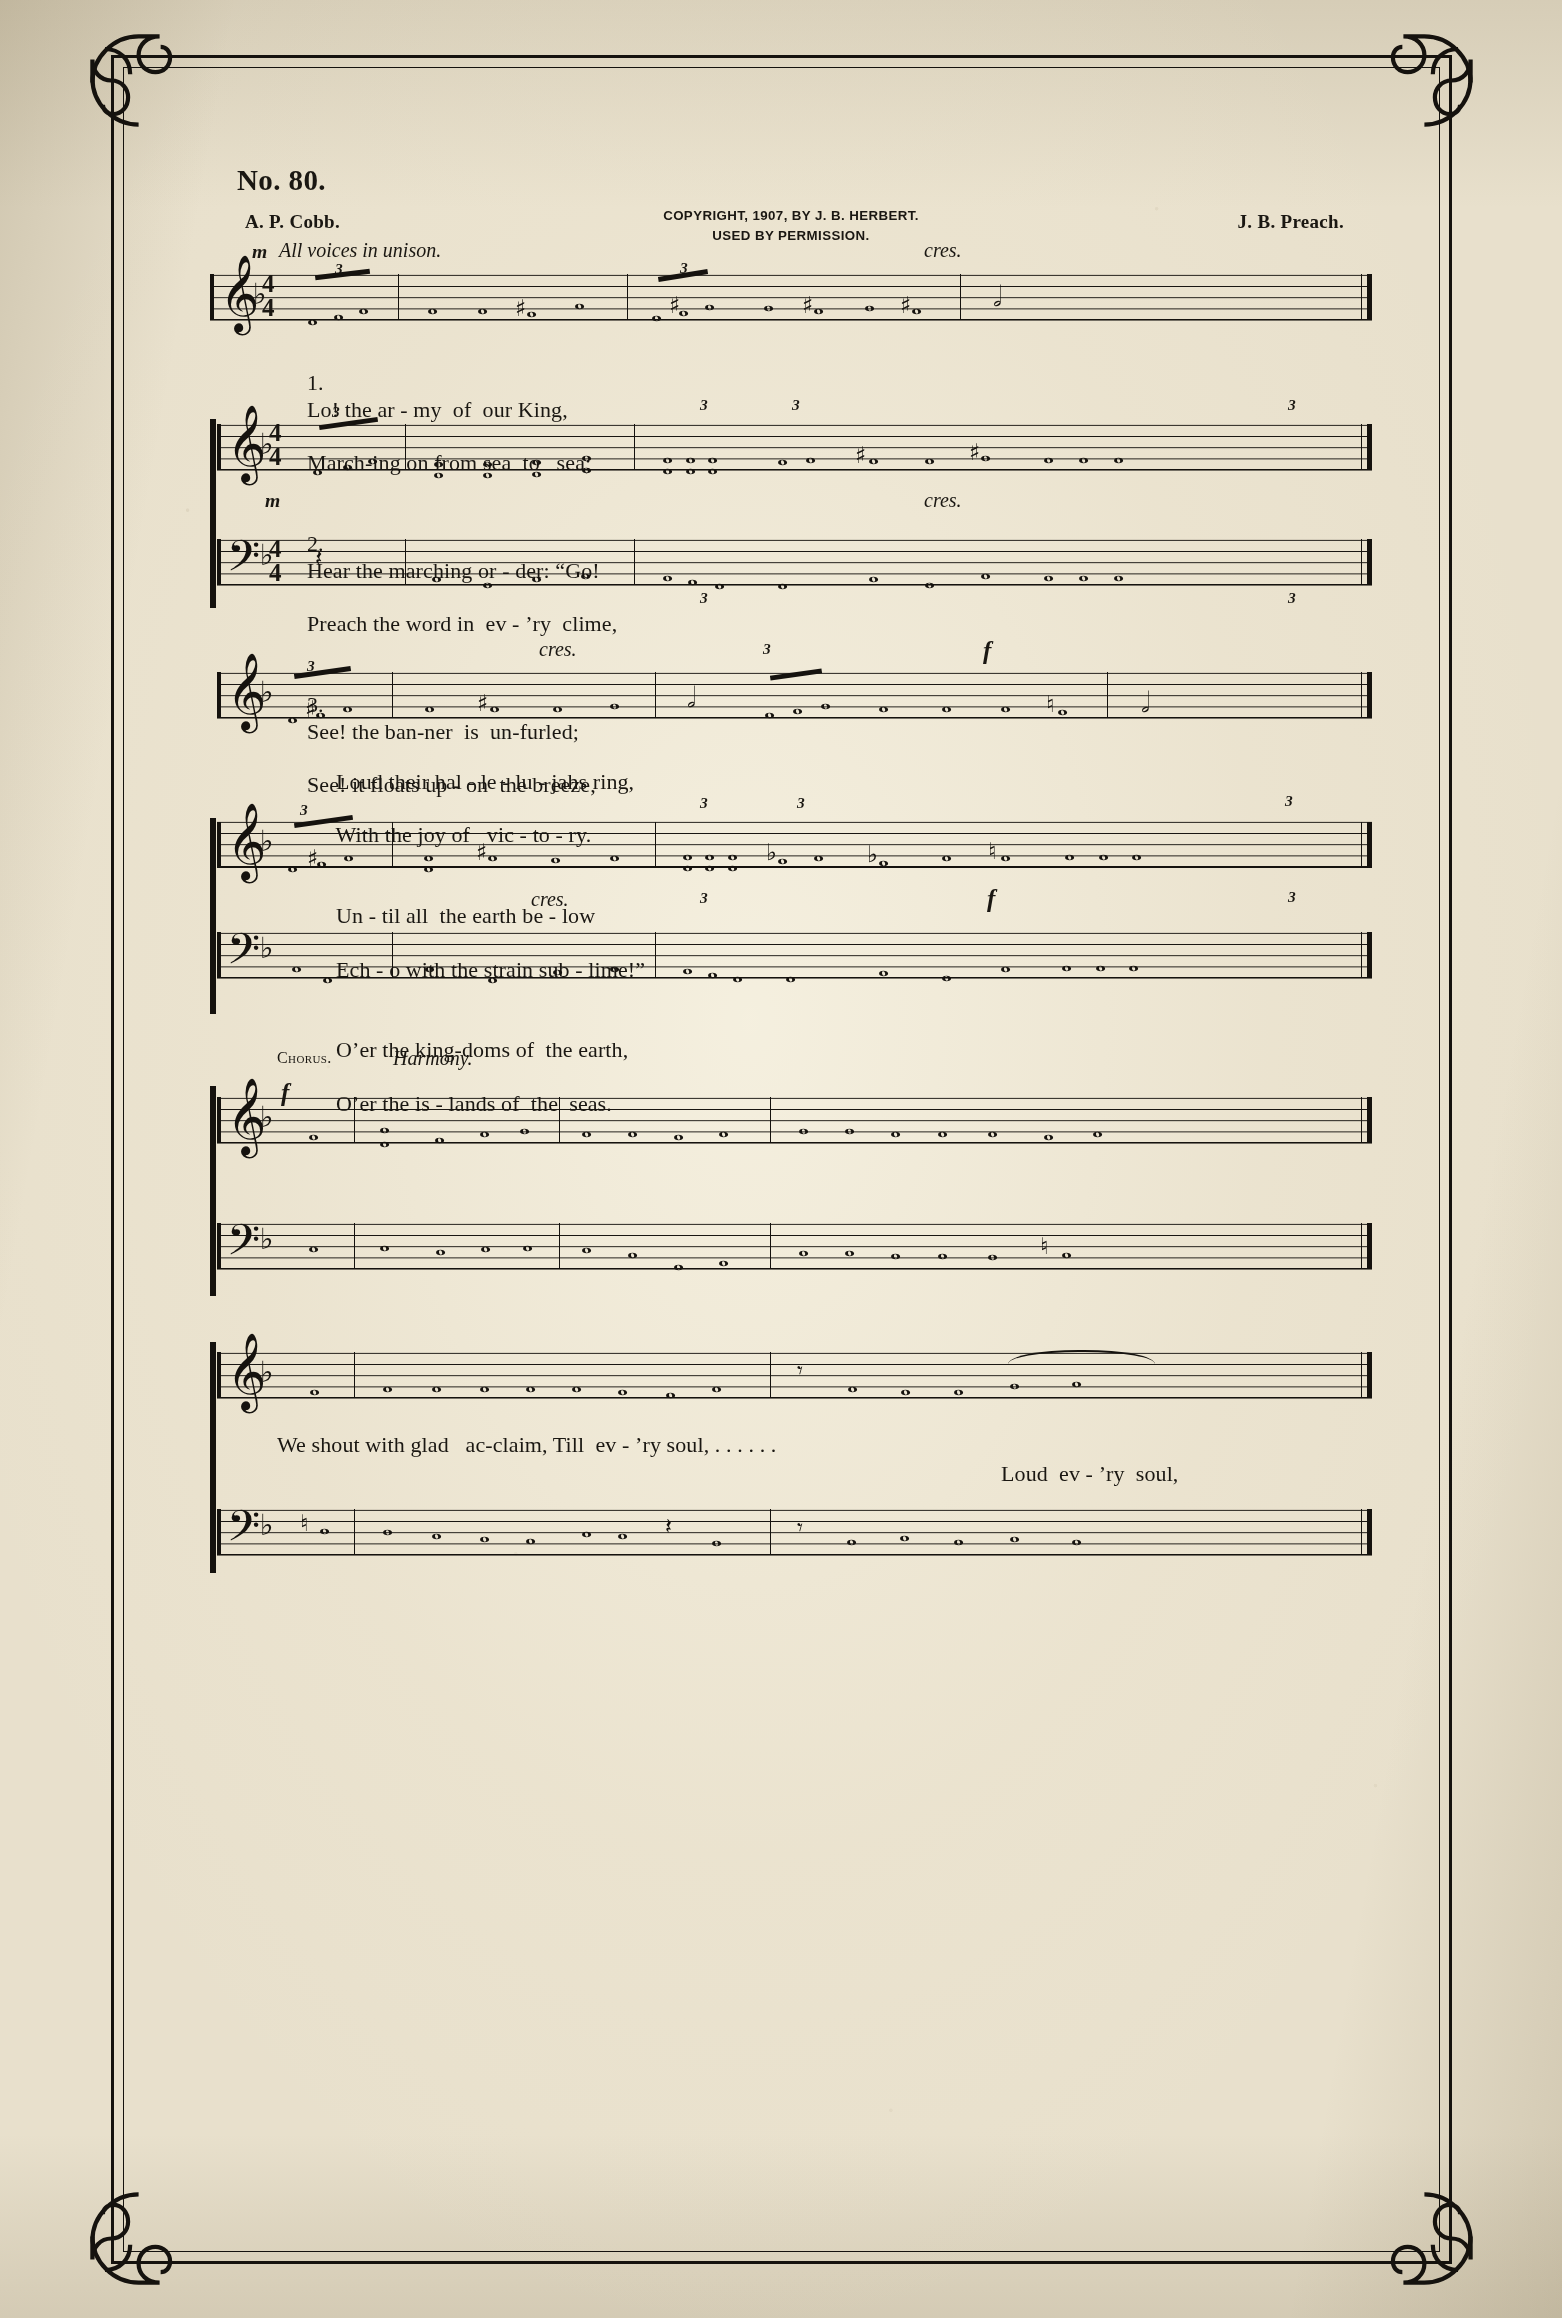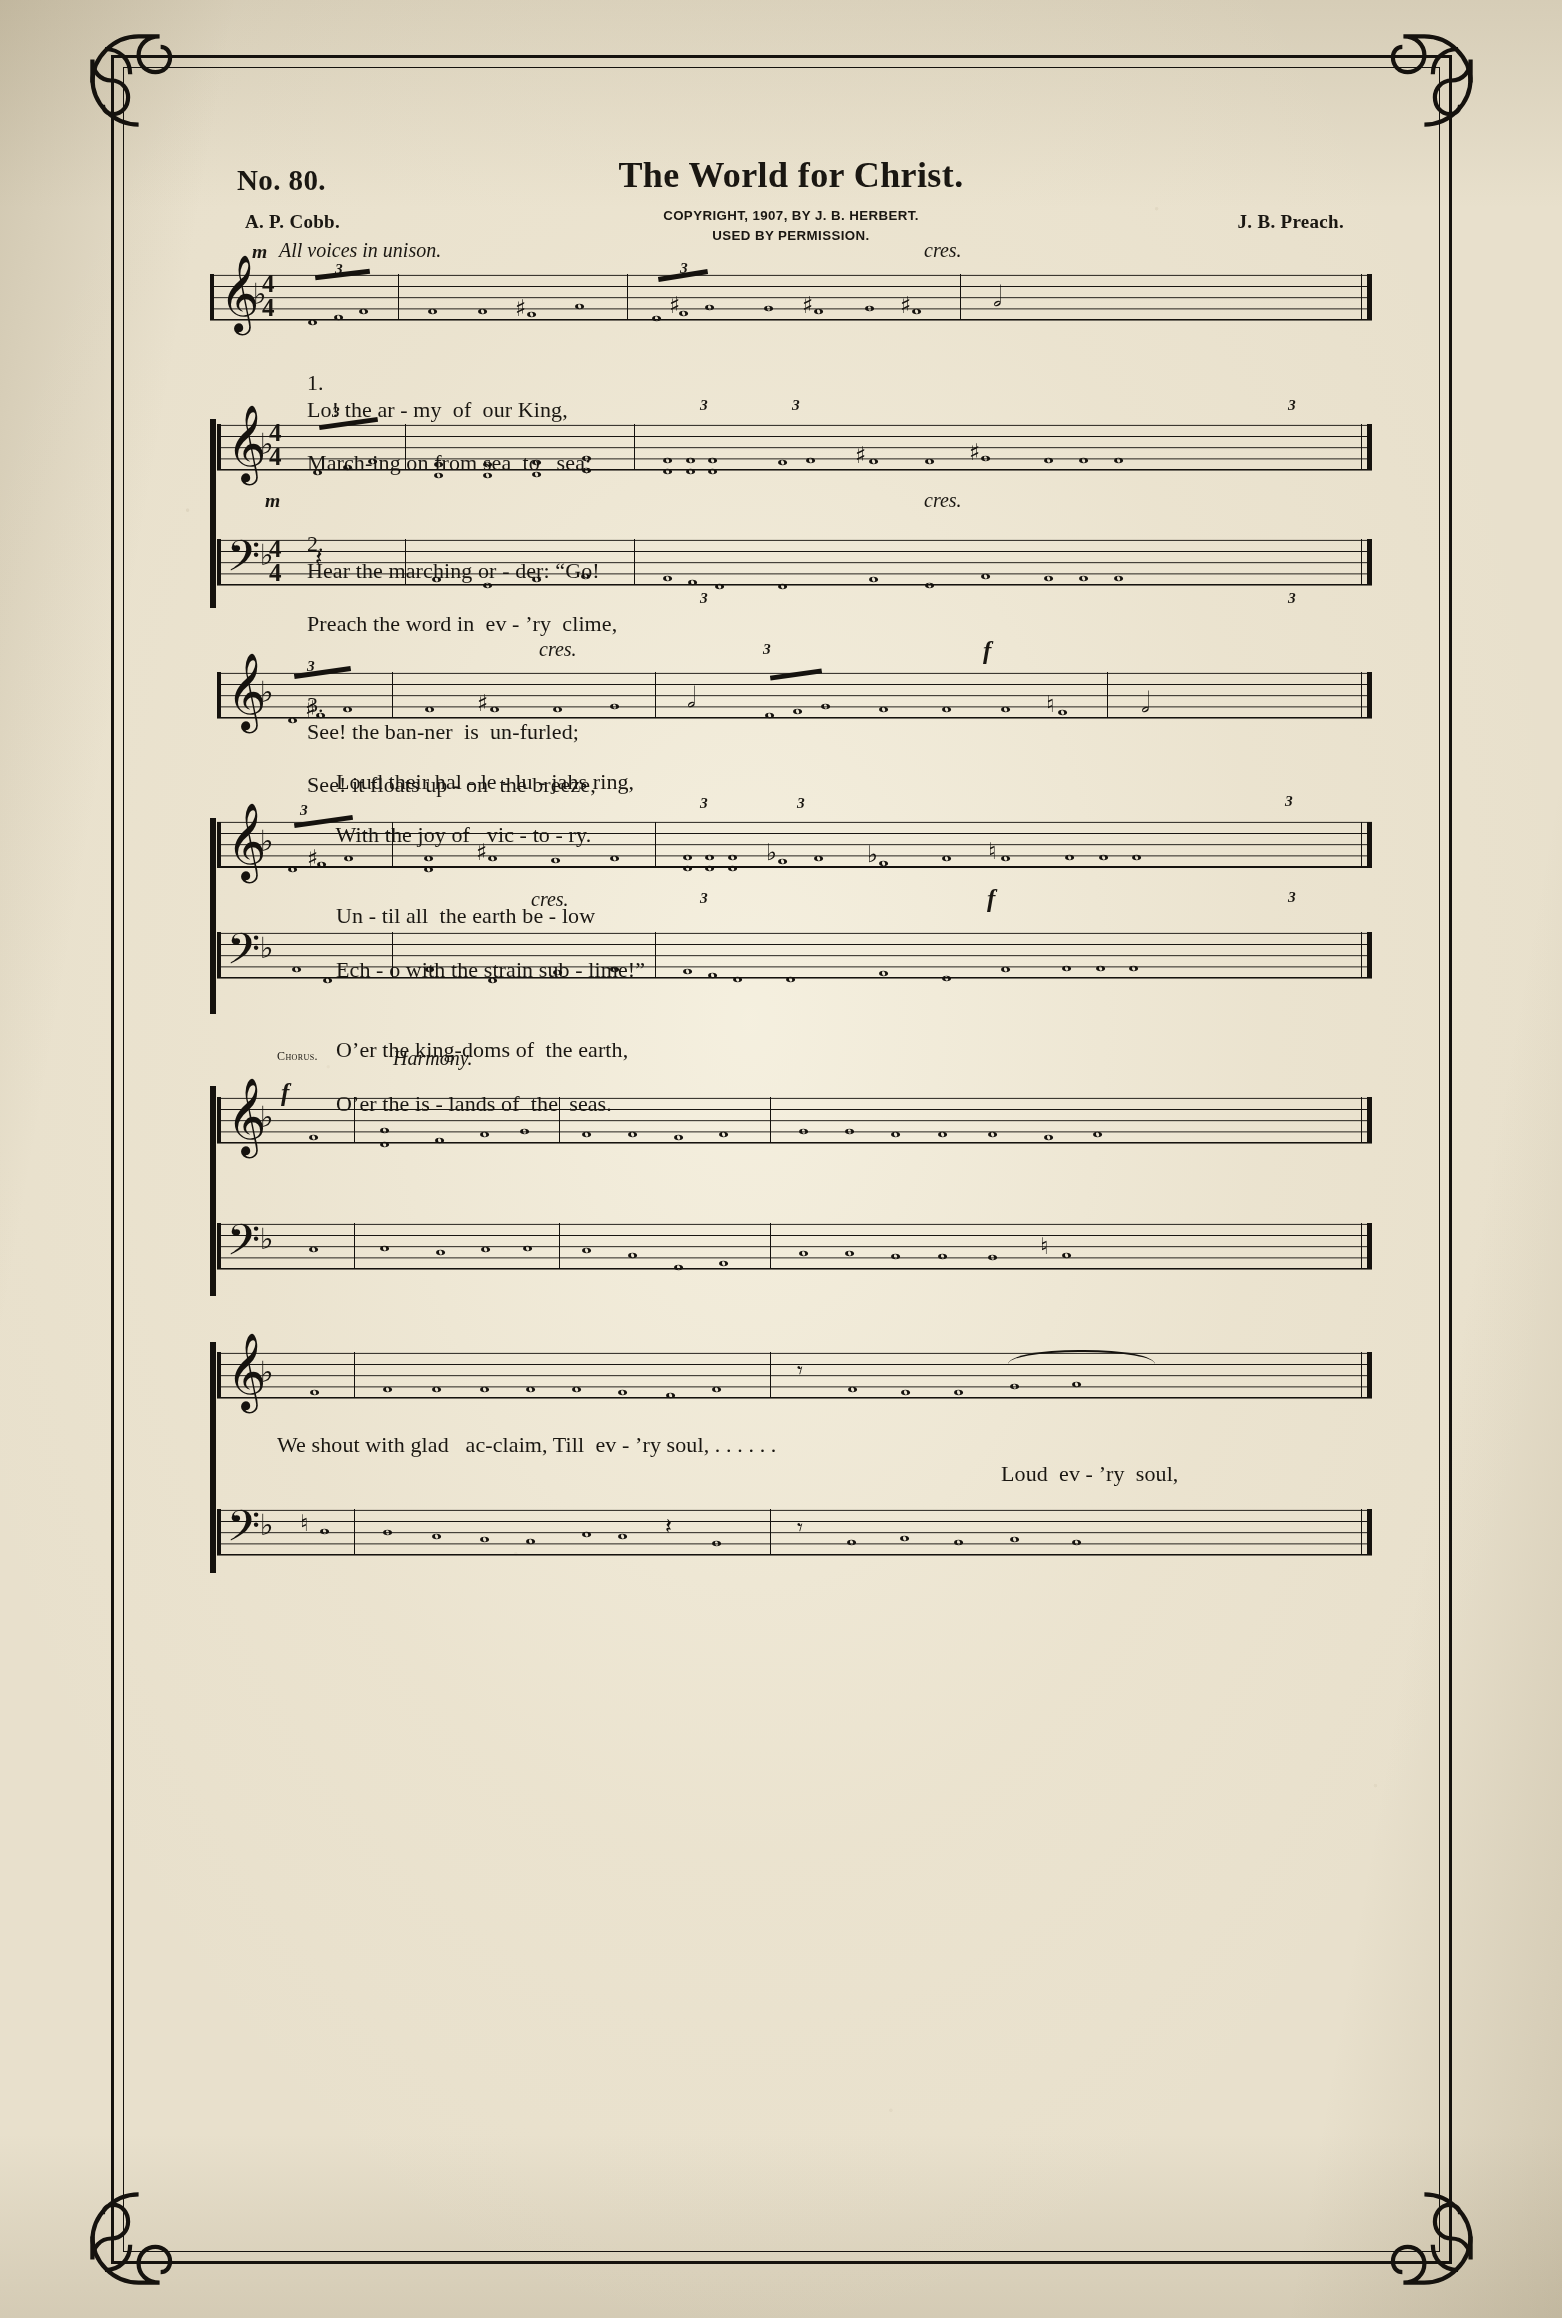--- a/index.html
+++ b/index.html
@@ -223,21 +223,21 @@
   .dirword {
     position: absolute;
     font-family: "Liberation Serif", serif;
     font-style: italic;
     font-size: 20px;
   }
   .smallcaps {
     position: absolute;
     font-family: "Liberation Serif", serif;
     font-variant: small-caps;
-    font-size: 12px;
+    font-size: 16px;
     letter-spacing: 0.4px;
   }
   .lyrics {
     position: relative;
     font-family: "Liberation Serif", serif;
     font-size: 22px;
     letter-spacing: 0.1px;
     line-height: 1.22;
   }
   .lyr-line { position: relative; white-space: pre; }
@@ -285,21 +285,20 @@
       <path d="M8 52 C8 28 28 8 52 8 L72 8 C60 8 52 16 52 26 C52 36 60 42 68 42 C76 42 82 36 82 28 C82 22 78 18 73 18"></path>
       <path d="M52 92 C28 92 8 72 8 48 L8 30 C8 42 16 50 26 50 C36 50 42 58 42 66 C42 75 36 82 28 82 C22 82 18 78 18 73"></path>
       <path d="M20 20 C34 20 44 30 44 44"></path>
     </svg>
   </div>
 
   <div class="content">
 
     <div class="hdr">
       <div class="song-no">No. 80.</div>
-      <div class="title">The World for Christ.</div>
       <div class="copyright">
         <span>COPYRIGHT, 1907, BY J. B. HERBERT.</span><br>
         <span>USED BY PERMISSION.</span>
       </div>
       <div class="author-left">A. P. Cobb.</div>
       <div class="author-right">J. B. Preach.</div>
     </div>
 
     <div class="system" style="height:175px;">
       <div class="dynamic" style="left:42px; top:2.8px;">m</div>

